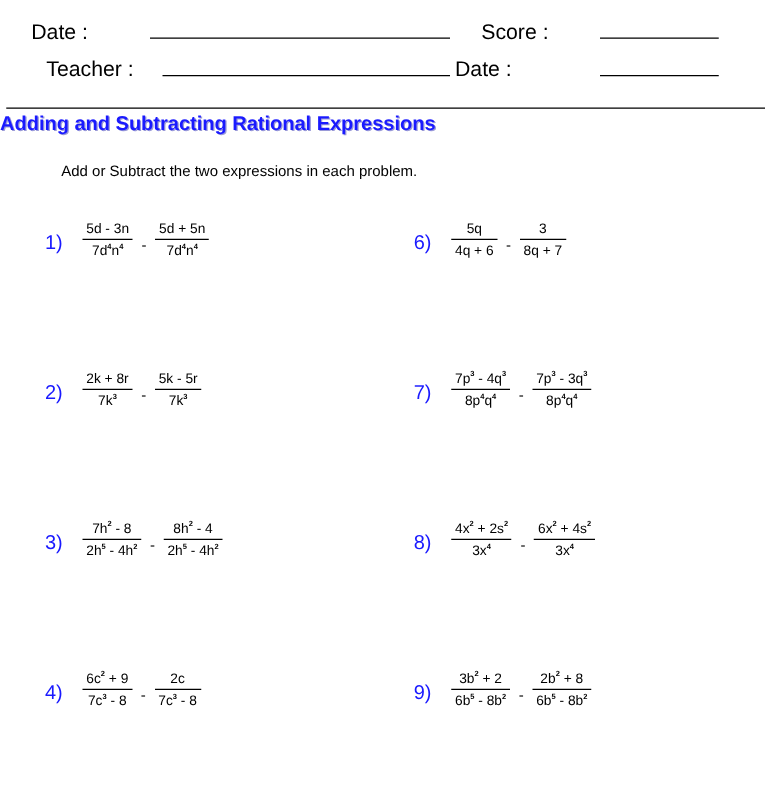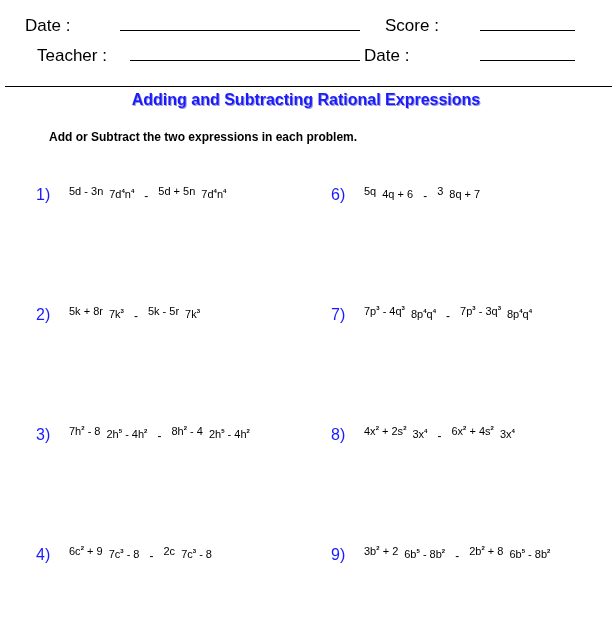--- a/index.html
+++ b/index.html
@@ -1,25 +1,25 @@
 <!DOCTYPE html>
 <html><head>
 <meta charset="utf-8">
 <style>
   html, body { margin:0; padding:0; background:#ffffff; }
   body { width:612px; height:630px; position:relative; overflow:hidden; font-family:"Liberation Sans", sans-serif; color:#000; }
   .hdr-label { position:absolute; font-size:17px; color:#000; }
   .hdr-line { position:absolute; height:0; border-top:1px solid #000; }
   .divider { position:absolute; left:5px; right:0; top:86px; border-top:1px solid #000; }
-  .title { position:absolute; top:91px; left:0; width:612px; text-align:center; font-size:16px; font-weight:bold; color:#1a1aff; text-shadow:1px 1px 0 #9a9ad8; }
-  .instr { position:absolute; top:130px; left:49px; font-size:12px; font-weight:bold; }
+  .title { position:absolute; top:91px; left:0; width:612px; font-size:16px; font-weight:bold; color:#1a1aff; text-shadow:1px 1px 0 #9a9ad8; }
+  .instr { position:absolute; top:130px; left:49px; font-size:12px; font-weight:normal; }
   .problem { position:absolute; height:60px; }
   .pnum { position:absolute; left:0; top:16px; font-size:16px; color:#1a1aff; }
   .expr { position:absolute; left:30px; top:0; display:flex; align-items:center; height:44px; }
-  .frac { display:inline-flex; flex-direction:row; align-items:stretch; font-size:11px; text-align:center; }
+  .frac { display:inline-flex; flex-direction:column; align-items:stretch; font-size:11px; text-align:center; }
   .num { padding:0 3px 2px 3px; white-space:nowrap; }
   .bar { border-top:1px solid #000; height:0; }
   .den { padding:3px 3px 0 3px; white-space:nowrap; }
   .op { font-size:12px; margin:8px 7px 0 7px; }
   sup { font-size:6px; vertical-align:5px; line-height:0; font-weight:bold; }
 </style>
 </head>
 <body>
 
 <div>
@@ -52,21 +52,21 @@
           <span class="num">5d + 5n</span>
           <span class="bar"></span>
           <span class="den">7d<sup>4</sup>n<sup>4</sup></span>
         </span>
       </div>
     </div>
     <div class="problem" style="left: 36px; top: 290px;">
       <span class="pnum">2)</span>
       <div class="expr">
         <span class="frac">
-          <span class="num">5k + 8r</span>
+          <span class="num">2k + 8r</span>
           <span class="bar"></span>
           <span class="den">7k<sup>3</sup></span>
         </span>
         <span class="op">-</span>
         <span class="frac">
           <span class="num">5k - 5r</span>
           <span class="bar"></span>
           <span class="den">7k<sup>3</sup></span>
         </span>
       </div>

